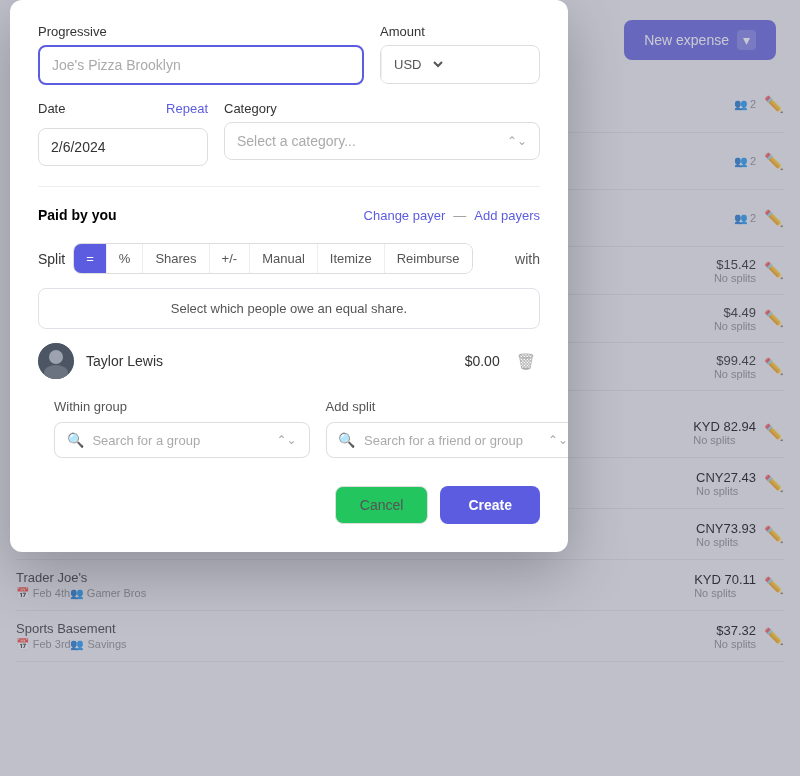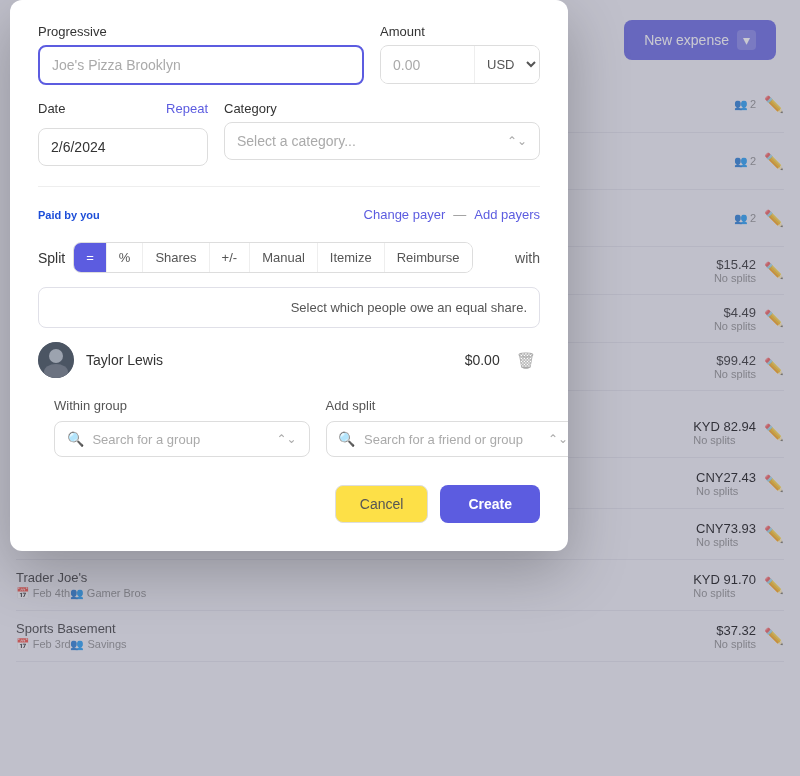--- a/index.html
+++ b/index.html
@@ -259,21 +259,21 @@
     .cat-chevron { color: #aaa; font-size: 12px; }
 
     
     .paid-by-row {
       display: flex;
       align-items: center;
       justify-content: space-between;
       margin-bottom: 20px;
     }
 
-    .paid-by-label { font-size: 11px; color: #1d4ed8; }
+    .paid-by-label { font-size: 14px; color: #000000; }
     .paid-by-label span { font-weight: 600; }
 
     .paid-by-actions {
       display: flex;
       align-items: center;
       gap: 8px;
     }
 
     .change-payer { color: #5c5ce0; font-size: 13px; cursor: pointer; text-decoration: none; }
     .separator { color: #999; font-size: 13px; }
@@ -318,21 +318,21 @@
       margin-left: auto;
       font-size: 14px;
       color: #555;
     }
 
     
     .equal-share-notice {
       border: 1.5px solid #e0e0e8;
       border-radius: 8px;
       padding: 12px;
-      text-align: right;
+      text-align: center;
       font-size: 13px;
       color: #555;
       margin-bottom: 14px;
     }
 
     
     .person-row {
       display: flex;
       align-items: center;
       gap: 12px;
@@ -408,21 +408,21 @@
     .select-chevron { color: #aaa; font-size: 12px; }
 
     
     .modal-footer {
       display: flex;
       justify-content: flex-end;
       gap: 12px;
     }
 
     .cancel-btn {
-      background: #fde047;
+      background: #22c55e;
       border: 1.5px solid #ddd;
       border-radius: 8px;
       padding: 10px 24px;
       font-size: 14px;
       color: #555;
       cursor: pointer;
       font-weight: 500;
     }
 
     .create-btn {
@@ -560,21 +560,21 @@
     <div class="bg-list-item">
       <div class="item-left">
         <div class="item-title">Trader Joe's</div>
         <div class="item-sub">
           <span>📅 <span>Feb 4th</span></span>
           <span>👥 <span>Gamer Bros</span></span>
         </div>
       </div>
       <div class="item-right">
         <div>
-          <div class="item-amount">KYD 91.70</div>
+          <div class="item-amount">KYD 70.11</div>
           <div class="item-no-splits">No splits</div>
         </div>
         <div class="tx-edit-icon">✏️</div>
       </div>
     </div>
     <div class="bg-list-item">
       <div class="item-left">
         <div class="item-title">Sports Basement</div>
         <div class="item-sub">
           <span>📅 <span>Feb 3rd</span></span>
@@ -597,21 +597,20 @@
     <div class="modal-body">
 
       <div class="form-row">
         <div class="form-group desc">
           <label class="form-label">Progressive</label>
           <input class="form-input" type="text" placeholder="Joe's Pizza Brooklyn" style="">
         </div>
         <div class="form-group amount">
           <label class="form-label">Amount</label>
           <div class="amount-input-wrapper">
-            <input type="text" value="0.00" style="">
             <select class="currency-select">
               <option>USD</option>
             </select>
           </div>
         </div>
       </div>
 
       <div class="form-row2">
         <div class="form-group date-group">
           <div class="date-label-row">

